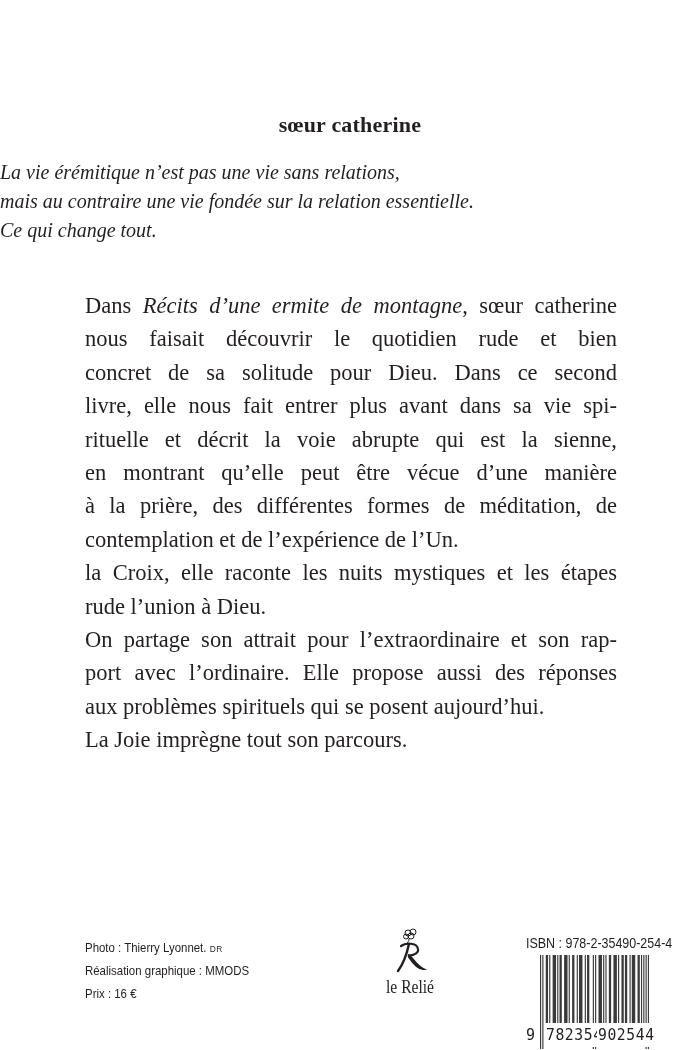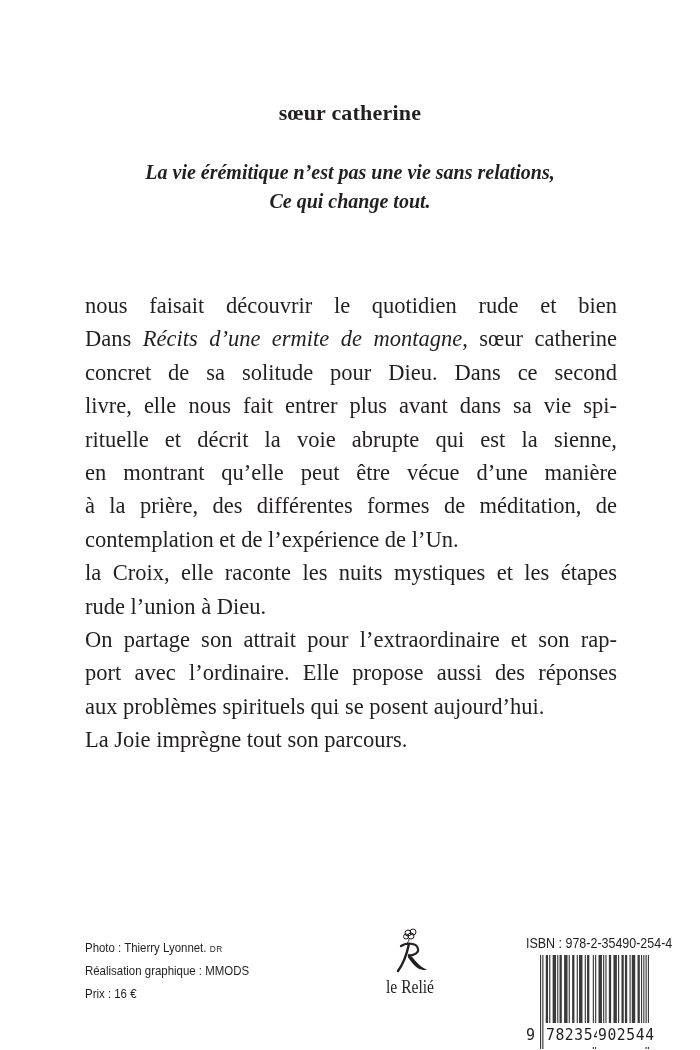--- a/index.html
+++ b/index.html
@@ -10,36 +10,36 @@
     body {
       width: 700px;
       height: 1050px;
       position: relative;
       overflow: hidden;
       color: #231f20;
       font-family: "Liberation Serif", "DejaVu Serif", serif;
     }
     .author {
       position: absolute;
-      top: 100px;
+      top: 112px;
       left: 0;
       width: 700px;
       text-align: center;
       font-weight: bold;
       font-size: 22px;
       letter-spacing: 0.2px;
     }
     .epigraph {
       position: absolute;
       top: 158px;
       left: 0;
       width: 700px;
-      text-align: center;
+      text-align: left;
       font-style: italic;
-      font-weight: bold;
+      font-weight: normal;
       font-size: 20px;
       line-height: 29px;
     }
     .epigraph div { white-space: nowrap; }
     .body-text {
       position: absolute;
       top: 289px;
       left: 85px;
       width: 532px;
       font-size: 22.5px;
@@ -147,26 +147,27 @@
       transform-origin: left top;
     }
   </style>
 </head>
 <body>
 
 <div class="author">sœur catherine</div>
 
 <div class="epigraph">
   <div>La vie érémitique n’est pas une vie sans relations,</div>
+  <div>mais au contraire une vie fondée sur la relation essentielle.</div>
   <div>Ce qui change tout.</div>
 </div>
 
 <div class="body-text">
+  <span class="line"><span>Dans </span><i>Récits d’une ermite de montagne</i><span>, sœur catherine</span></span>
   <span class="line">nous faisait découvrir le quotidien rude et bien</span>
-  <span class="line"><span>Dans </span><i>Récits d’une ermite de montagne</i><span>, sœur catherine</span></span>
   <span class="line">concret de sa solitude pour Dieu. Dans ce second</span>
   <span class="line">livre, elle nous fait entrer plus avant dans sa vie spi-</span>
   <span class="line">rituelle et décrit la voie abrupte qui est la sienne,</span>
   <span class="line">en montrant qu’elle peut être vécue d’une manière</span>
   <span class="line">à la prière, des différentes formes de méditation, de</span>
   <span class="line last">contemplation et de l’expérience de l’Un.</span>
   <span class="line">la Croix, elle raconte les nuits mystiques et les étapes</span>
   <span class="line last">rude l’union à Dieu.</span>
   <span class="line">On partage son attrait pour l’extraordinaire et son rap-</span>
   <span class="line">port avec l’ordinaire. Elle propose aussi des réponses</span>

